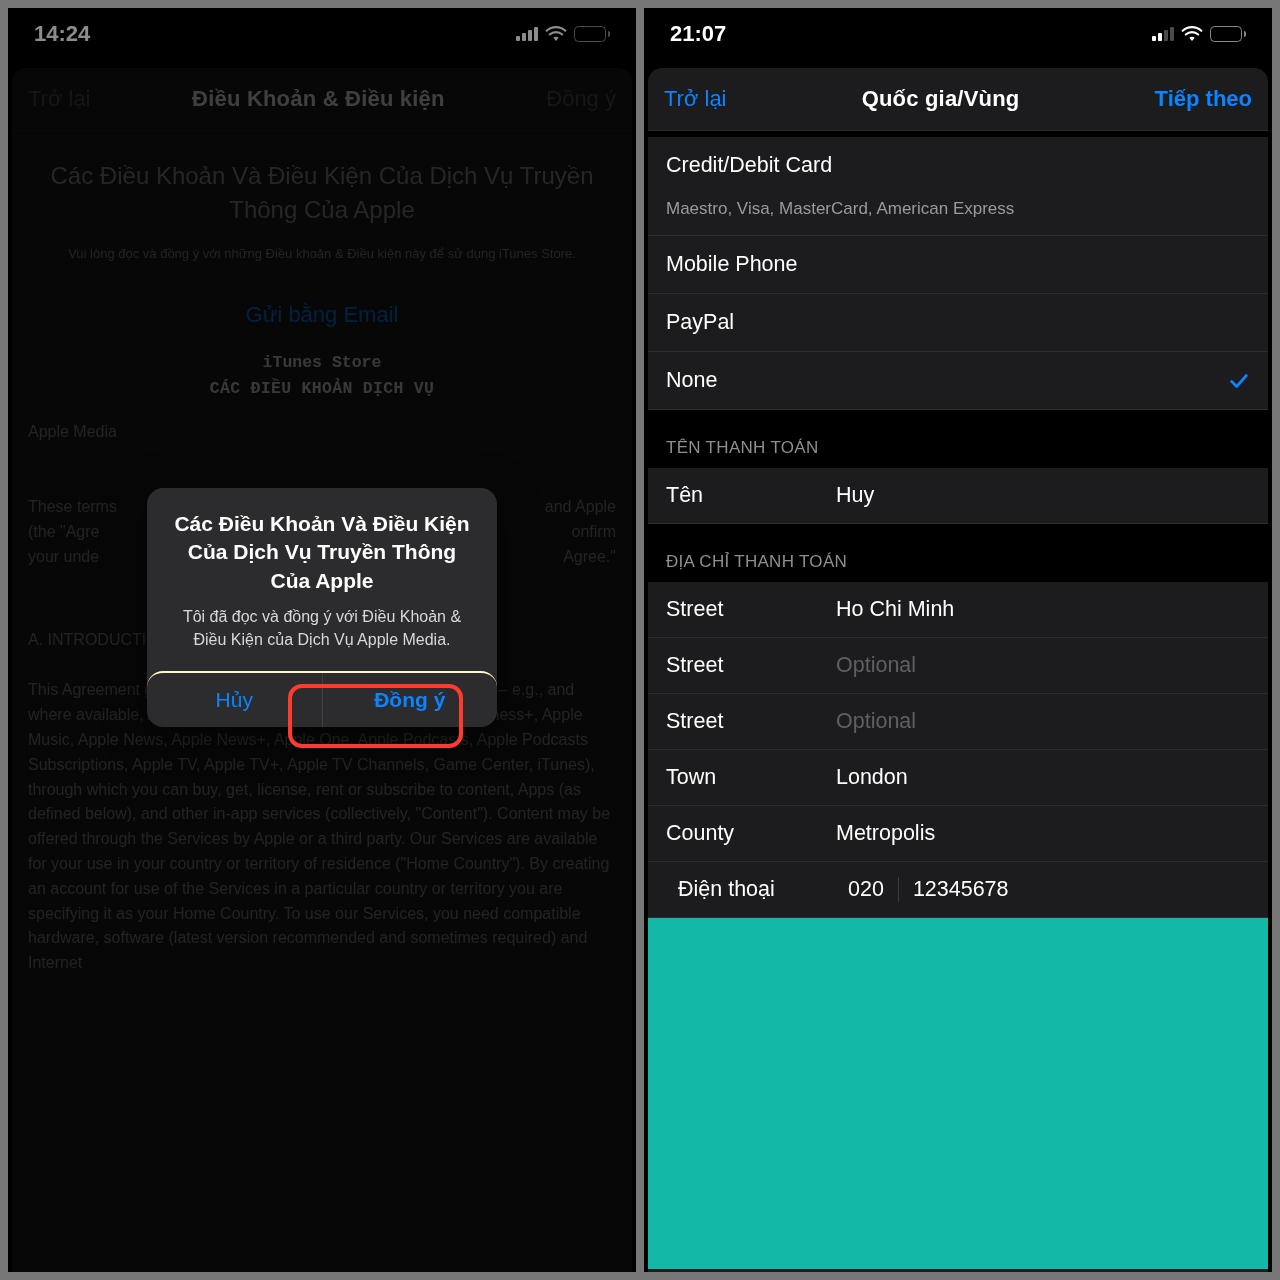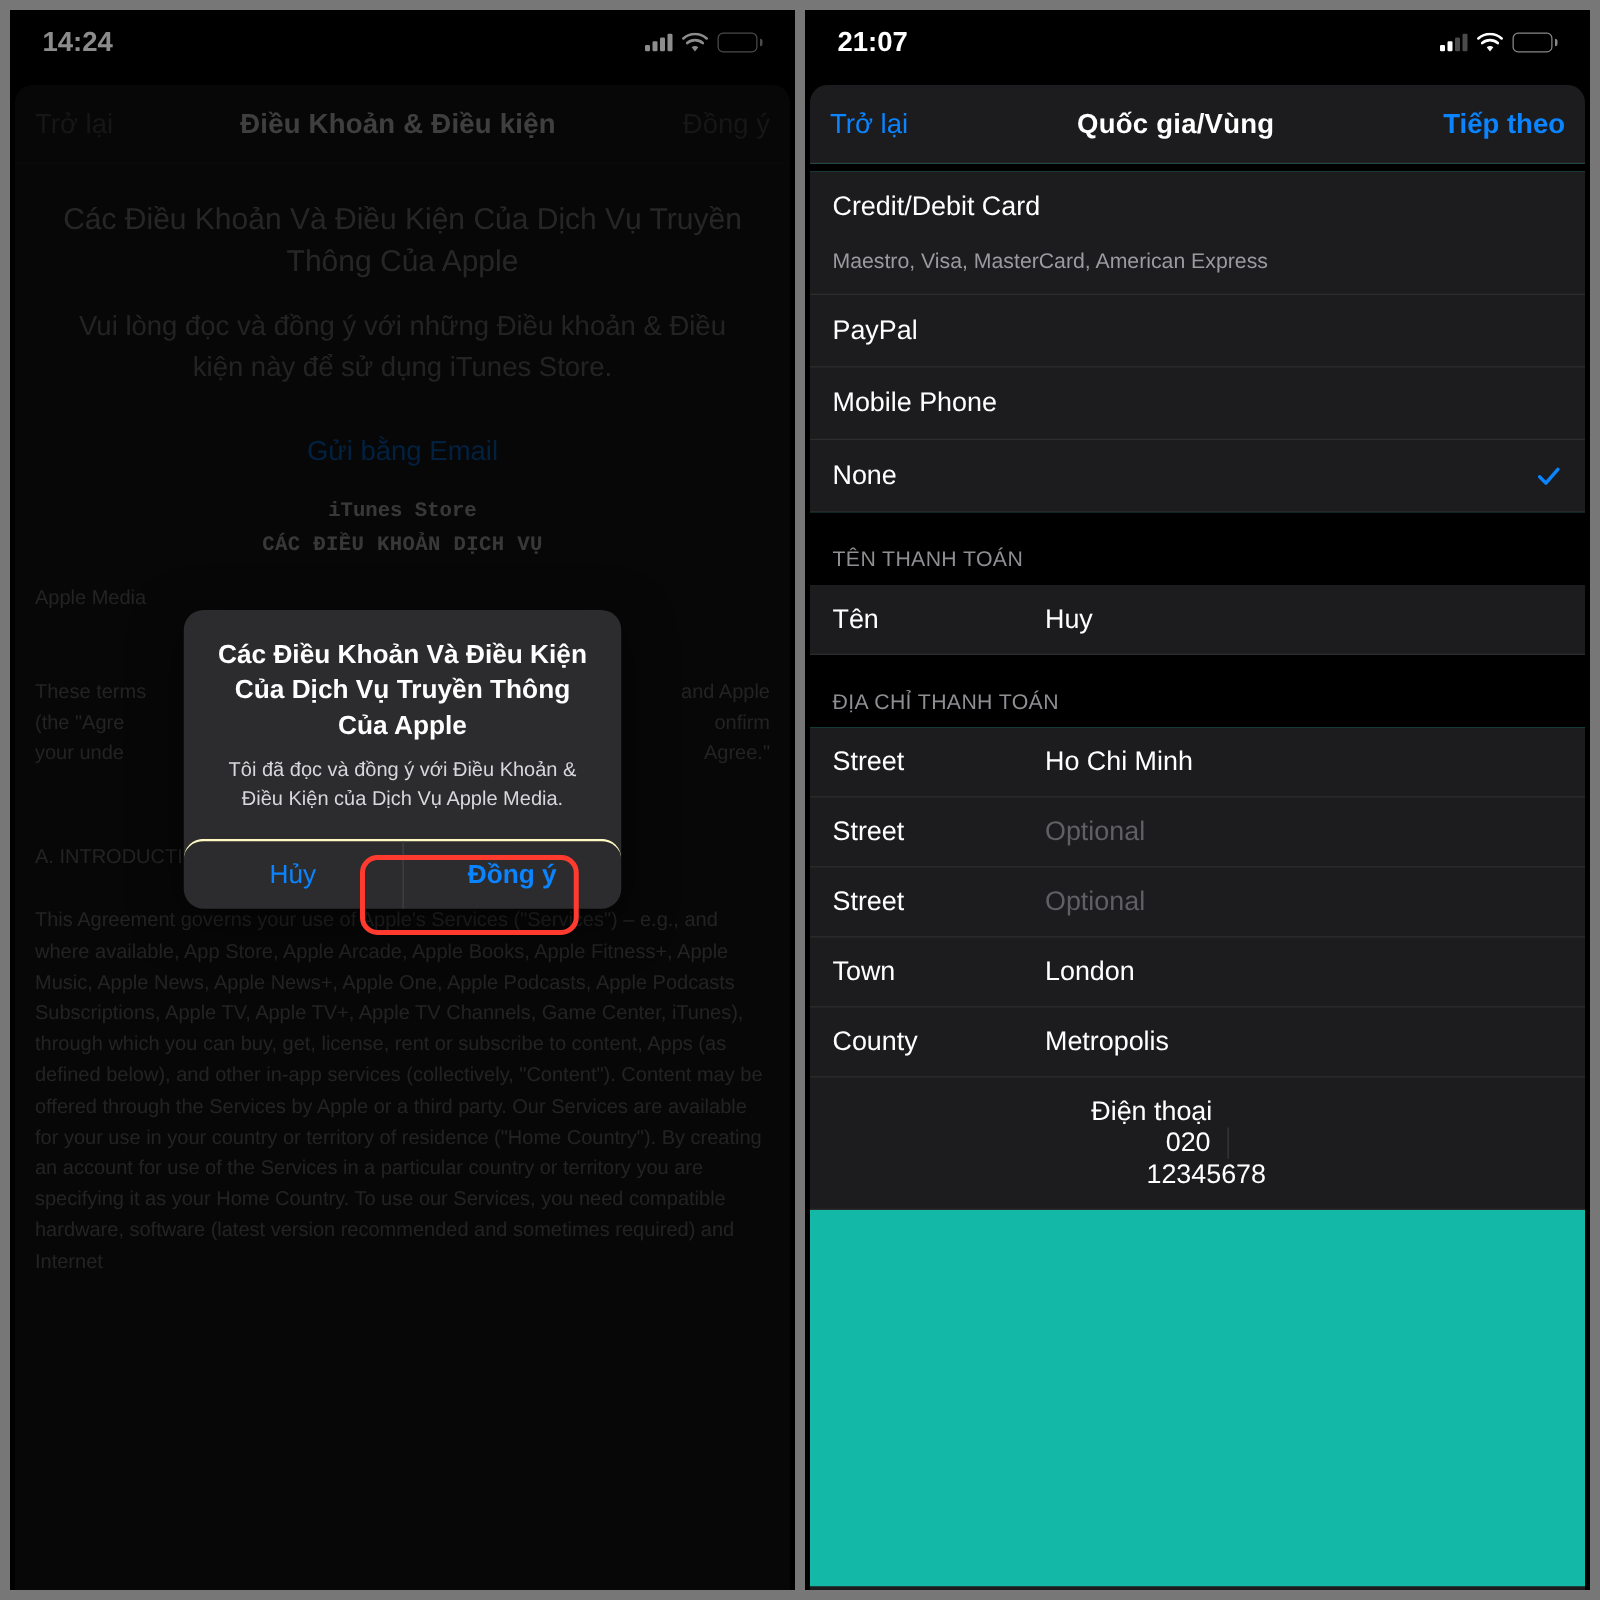--- a/index.html
+++ b/index.html
@@ -49,21 +49,21 @@
   }
   .nav-title { font-weight:600; font-size:22px; letter-spacing:.2px; }
   .nav-btn { color:#0a84ff; font-size:22px; }
   .nav-btn.muted { color:#5a5a5e; }
   .nav-btn.bold { font-weight:600;}
   .content { padding:0; height:calc(100% - 66px); overflow:hidden; }
 
   
   .doc-head { text-align:center; color:#8e8e93; padding:28px 20px 8px;}
   .doc-title { font-size:24px; line-height:1.4; font-weight:400; color:#9a9a9f;}
-  .doc-instr { font-size:22px; color:#8e8e93; margin-top:18px; line-height:1.5; padding:0 20px;}
+  .doc-instr { font-size:13px; color:#8e8e93; margin-top:18px; line-height:1.5; padding:0 20px;}
   .email-link { text-align:center; color:#0a84ff; font-size:22px; margin:30px 0 22px; }
   .sub-head { text-align:center; color:#e5e5e5; font-size:16.5px; font-weight:600; line-height:1.6;font-family:Liberation Mono, monospace;}
   .sub-head .caps { text-transform:uppercase; letter-spacing:.3px;}
   .body-text { color:#8e8e93; font-size:16px; line-height:1.55; padding:18px 16px 6px; }
   .body-text .sect { margin:24px 0 16px; }
   .body-text .para { margin-top:26px; }
 
   
   .scrim { position:absolute; inset:0; background:rgba(0,0,0,.45); display:flex; align-items:center; justify-content:center; }
   .alert {
@@ -93,21 +93,21 @@
     display:flex; align-items:center; justify-content:space-between;
     padding:16px 18px; font-size:21.5px; color:#fff;
     border-bottom:1px solid #2c2c2e;
   }
   .row .sub { font-size:17px; color:#9a9a9f; margin-top:21px; }
   .row .stack { display:flex; flex-direction:column; }
   .form-row { display:flex; align-items:flex-start; padding:15px 18px; border-bottom:1px solid #2c2c2e; font-size:21.5px;}
   .form-row .lbl { width:170px; color:#fff; }
   .form-row .val { flex:1; color:#fff; }
   .form-row .val.placeholder { color:#5f5f64; }
-  .phone-row { display:flex; align-items:center; padding:15px 2px; font-size:21.5px;flex-direction:column;}
+  .phone-row { display:flex; align-items:center; padding:15px 30px; font-size:21.5px;}
   .phone-row .lbl { width:170px; }
   .phone-row .cc  { color:#fff; padding-right:14px; border-right:1px solid #3a3a3c;}
   .phone-row .num { padding-left:14px; color:#fff;}
   .sheet2-body { background:#14b8a6; height:calc(100% - 66px); overflow:hidden;}
   .check-svg{width:22px;height:22px;}
 </style>
 </head>
 <body>
 
 <div class="stage">
@@ -217,24 +217,24 @@
       <div class="sheet2-body">
         <div style="height:6px; background:#000;"></div>
         <div class="list">
           <div class="row">
             <div class="stack">
               <span>Credit/Debit Card</span>
               <span class="sub">Maestro, Visa, MasterCard, American Express</span>
             </div>
           </div>
           <div class="row">
+            <span>Mobile Phone</span>
+          </div>
+          <div class="row">
             <span>PayPal</span>
-          </div>
-          <div class="row">
-            <span>Mobile Phone</span>
           </div>
           <div class="row">
             <span>None</span>
             <svg class="check-svg" viewBox="0 0 24 24">
               <path d="M4 12.5 L9.5 18 L20 6" stroke="#0a84ff" stroke-width="3" fill="none" stroke-linecap="round" stroke-linejoin="round"></path>
             </svg>
           </div>
         </div>
 
         <div class="group-header">TÊN THANH TOÁN</div>

